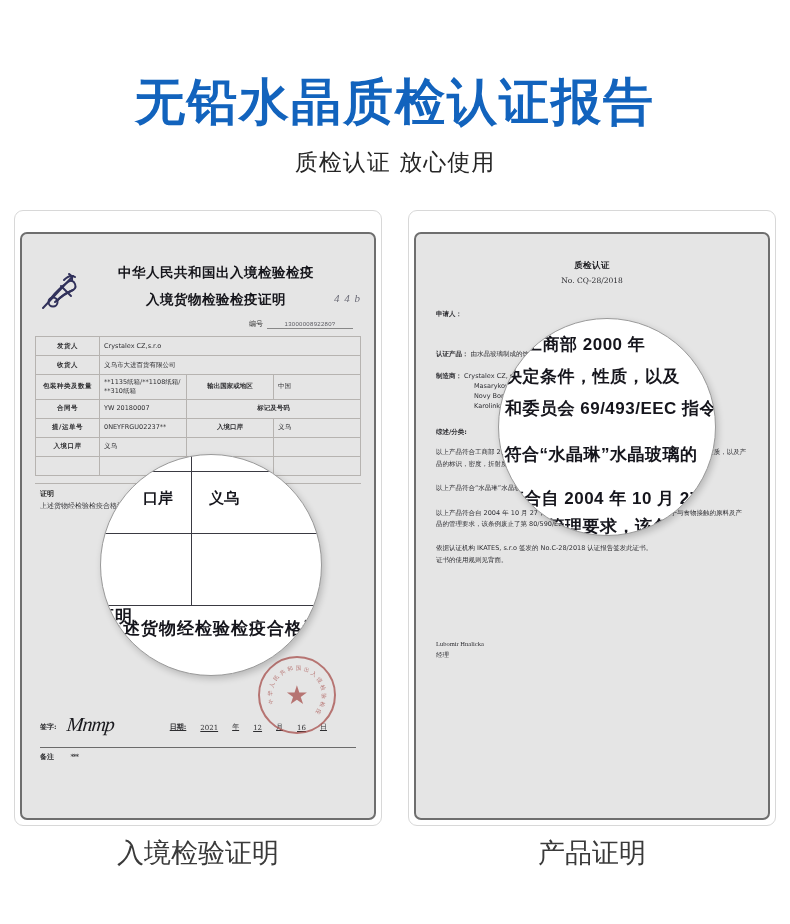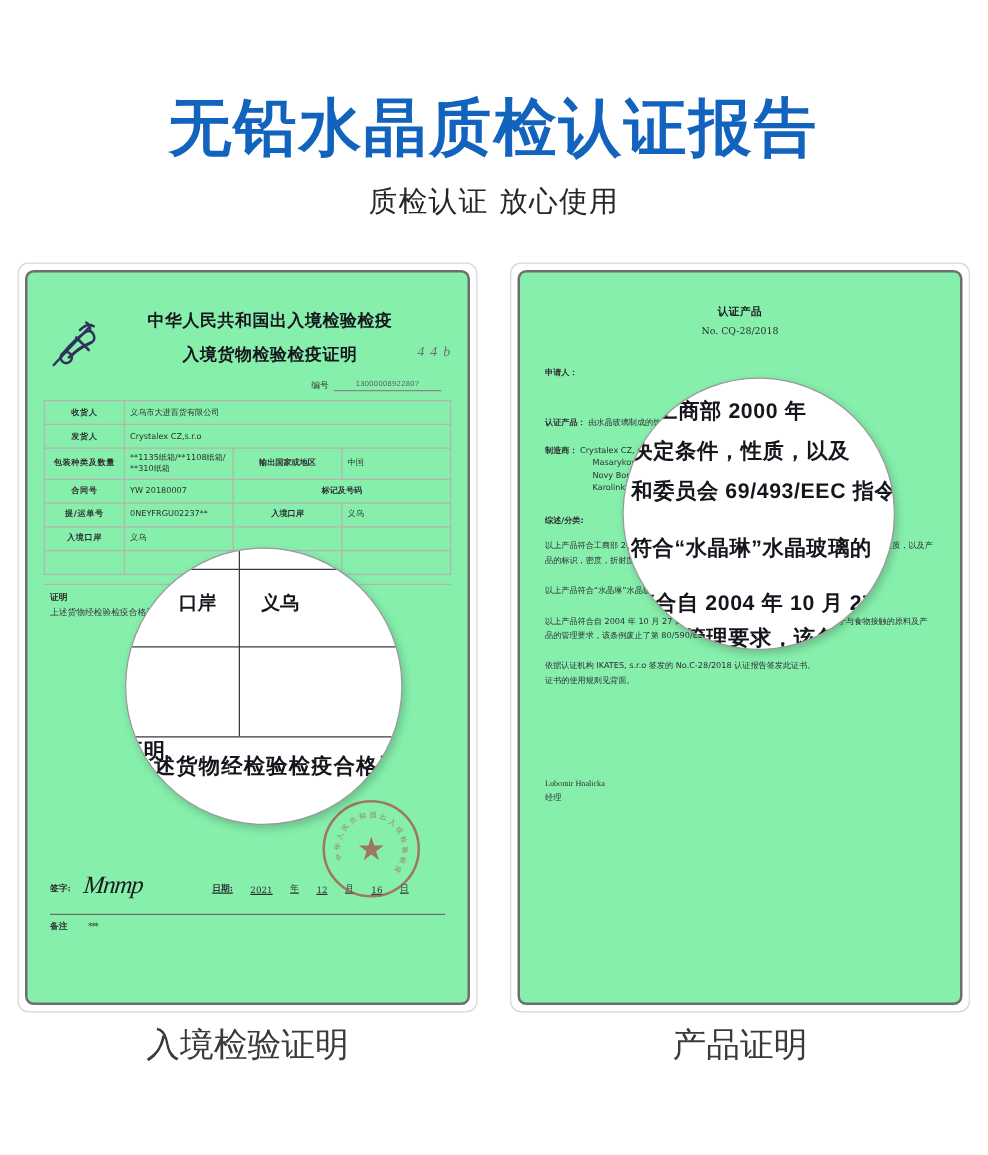--- a/index.html
+++ b/index.html
@@ -55,24 +55,25 @@
 
   .frame-outer {
     border: 1px solid #d8d8d8;
     border-radius: 9px;
     padding: 5px;
     background: #ffffff;
   }
   .frame-inner {
     border: 2px solid #6e6e6e;
     border-radius: 7px;
-    background: #86efac;
+    background: #e5e5e5;
     height: 588px;
     position: relative;
     overflow: hidden;
+    margin-top: 16px;
   }
   .caption {
     text-align: center;
     font-size: 27px;
     color: #3a3a3a;
     margin-top: 13px;
     line-height: 1;
     font-family: "DejaVu Sans", "Liberation Sans", sans-serif;
   }
 
@@ -274,26 +275,26 @@
           <div class="handmark">4 4 b</div>
 
           <div class="cert-serial">
             <div class="lbl">编号</div>
             <div class="num">1300000892280?</div>
           </div>
 
           <table class="cert">
             <tbody>
                 <tr class="row-med">
+              <td class="k">发货人</td>
+              <td class="v" colspan="3">Crystalex CZ,s.r.o</td>
+            </tr>
+            <tr class="row-med">
               <td class="k">收货人</td>
               <td class="v" colspan="3">义乌市大进百货有限公司</td>
-            </tr>
-            <tr class="row-med">
-              <td class="k">发货人</td>
-              <td class="v" colspan="3">Crystalex CZ,s.r.o</td>
             </tr>
             <tr class="row-tall">
               <td class="k">包装种类及数量</td>
               <td class="v">**1135纸箱/**1108纸箱/**310纸箱</td>
               <td class="k2">输出国家或地区</td>
               <td class="v">中国</td>
             </tr>
             <tr class="row-med">
               <td class="k">合同号</td>
               <td class="v">YW 20180007</td>
@@ -383,21 +384,21 @@
     </div>
     <div class="caption">入境检验证明</div>
   </div>
 
   <div class="panel">
     <div class="frame-outer">
       <div class="frame-inner">
         <div class="doc">
           <div class="conf">
 
-            <div class="conf-title">认证产品</div>
+            <div class="conf-title">质检认证</div>
             <div class="conf-no">No. CQ-28/2018</div>
 
             <div class="conf-block" style="margin-top:24px;">
               <span class="lb">申请人：</span>
               <span></span>
             </div>
 
             <div class="conf-block" style="margin-top:30px;">
               <span class="lb">认证产品：</span>
               <span>由水晶玻璃制成的饮用杯</span>

